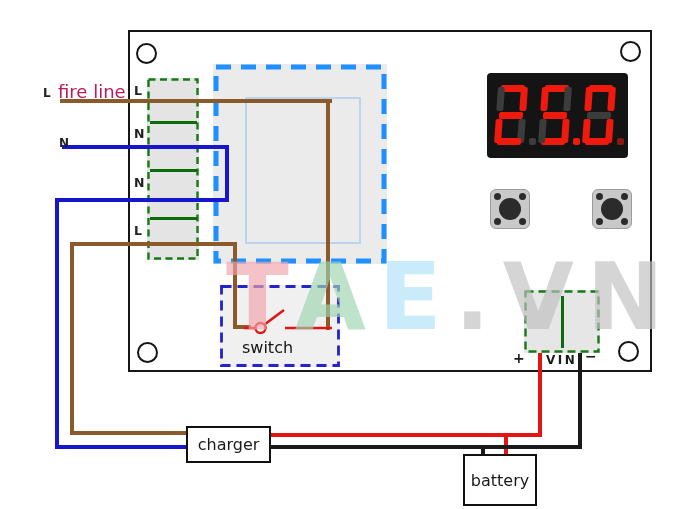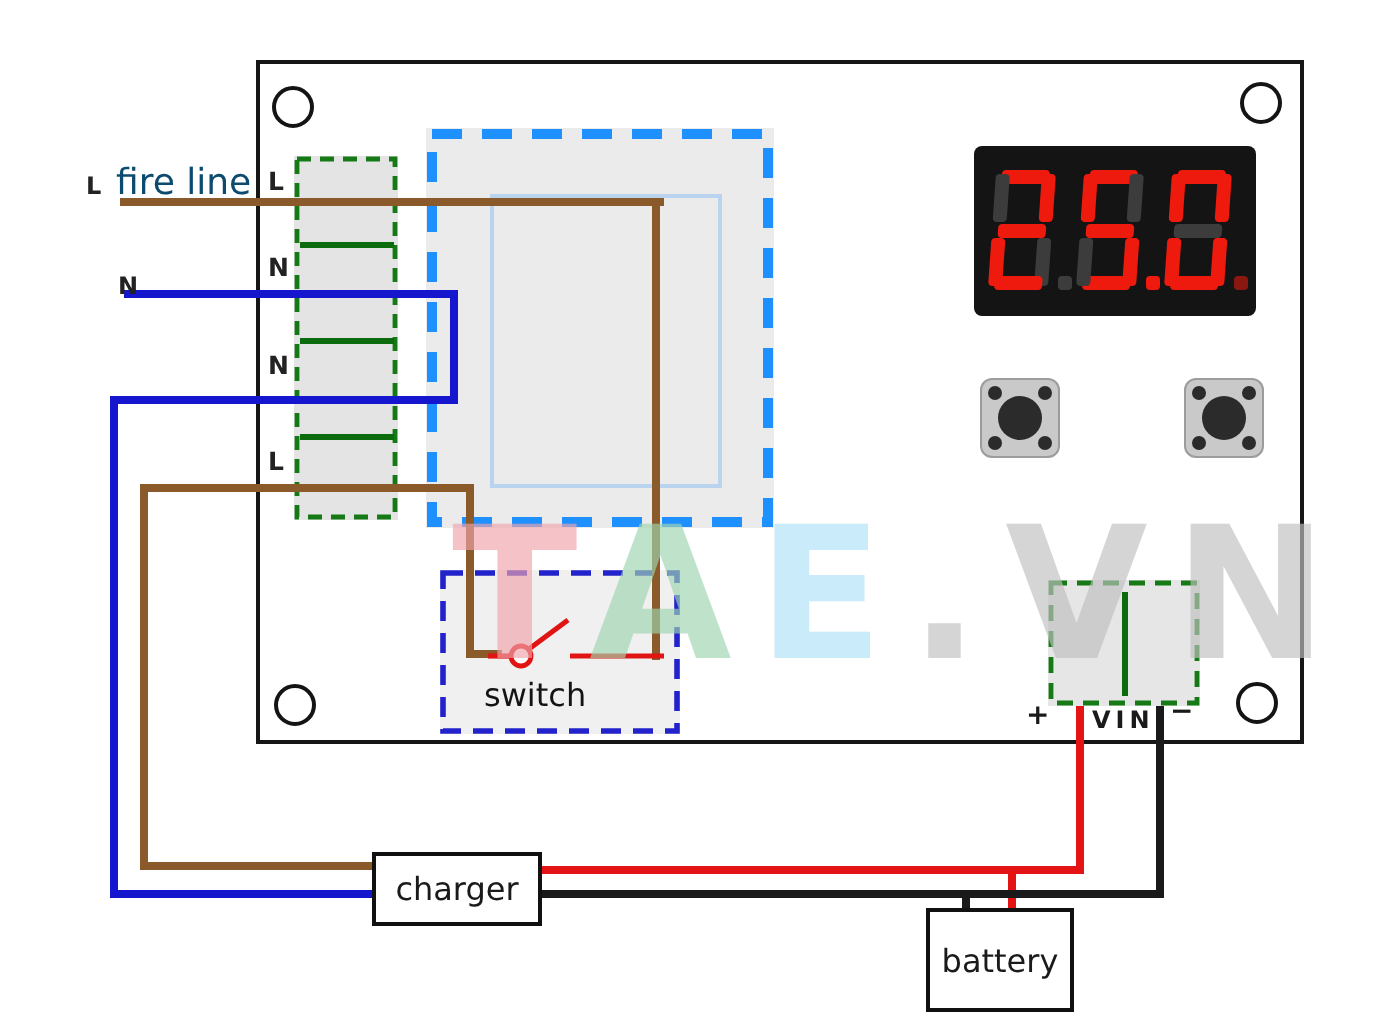--- a/index.html
+++ b/index.html
@@ -50,21 +50,21 @@
   .dot-bl{left:3px;bottom:3px;} .dot-br{right:3px;bottom:3px;}
   
   .extbox{background:#fff;border:2.5px solid #111;display:flex;align-items:center;justify-content:center;
           font-size:16px;z-index:4;}
   #charger-box{left:186px;top:426px;width:81px;height:33px;}
   #battery-box{left:463px;top:454px;width:70px;height:48px;}
   
   .lbl{z-index:5;white-space:nowrap;}
   .lbl-sm{font-size:12px;font-weight:bold;color:#222;}
   .term-lbl{font-size:12.5px;font-weight:bold;color:#222;left:134px;}
-  #fire-line-lbl{left:58px;top:81px;font-size:18px;color:#0c4a6e;}
+  #fire-line-lbl{left:58px;top:81px;font-size:18px;color:#be185d;}
   #l-small{left:43px;top:86px;}
   #n-small{left:59px;top:136px;}
   #plus-lbl{left:513px;top:350px;font-size:14px;font-weight:bold;}
   #vin-lbl{left:546px;top:353px;font-size:12px;font-weight:bold;letter-spacing:2.5px;}
   #minus-lbl{left:585px;top:348px;font-size:14px;font-weight:bold;}
   #switch-lbl{left:242px;top:338px;font-size:16px;color:#141414;}
   
   #switch-sym{left:235px;top:303px;z-index:4;}
   
   #watermark{left:226px;top:252px;font-size:92px;font-weight:bold;letter-spacing:13px;line-height:1;

